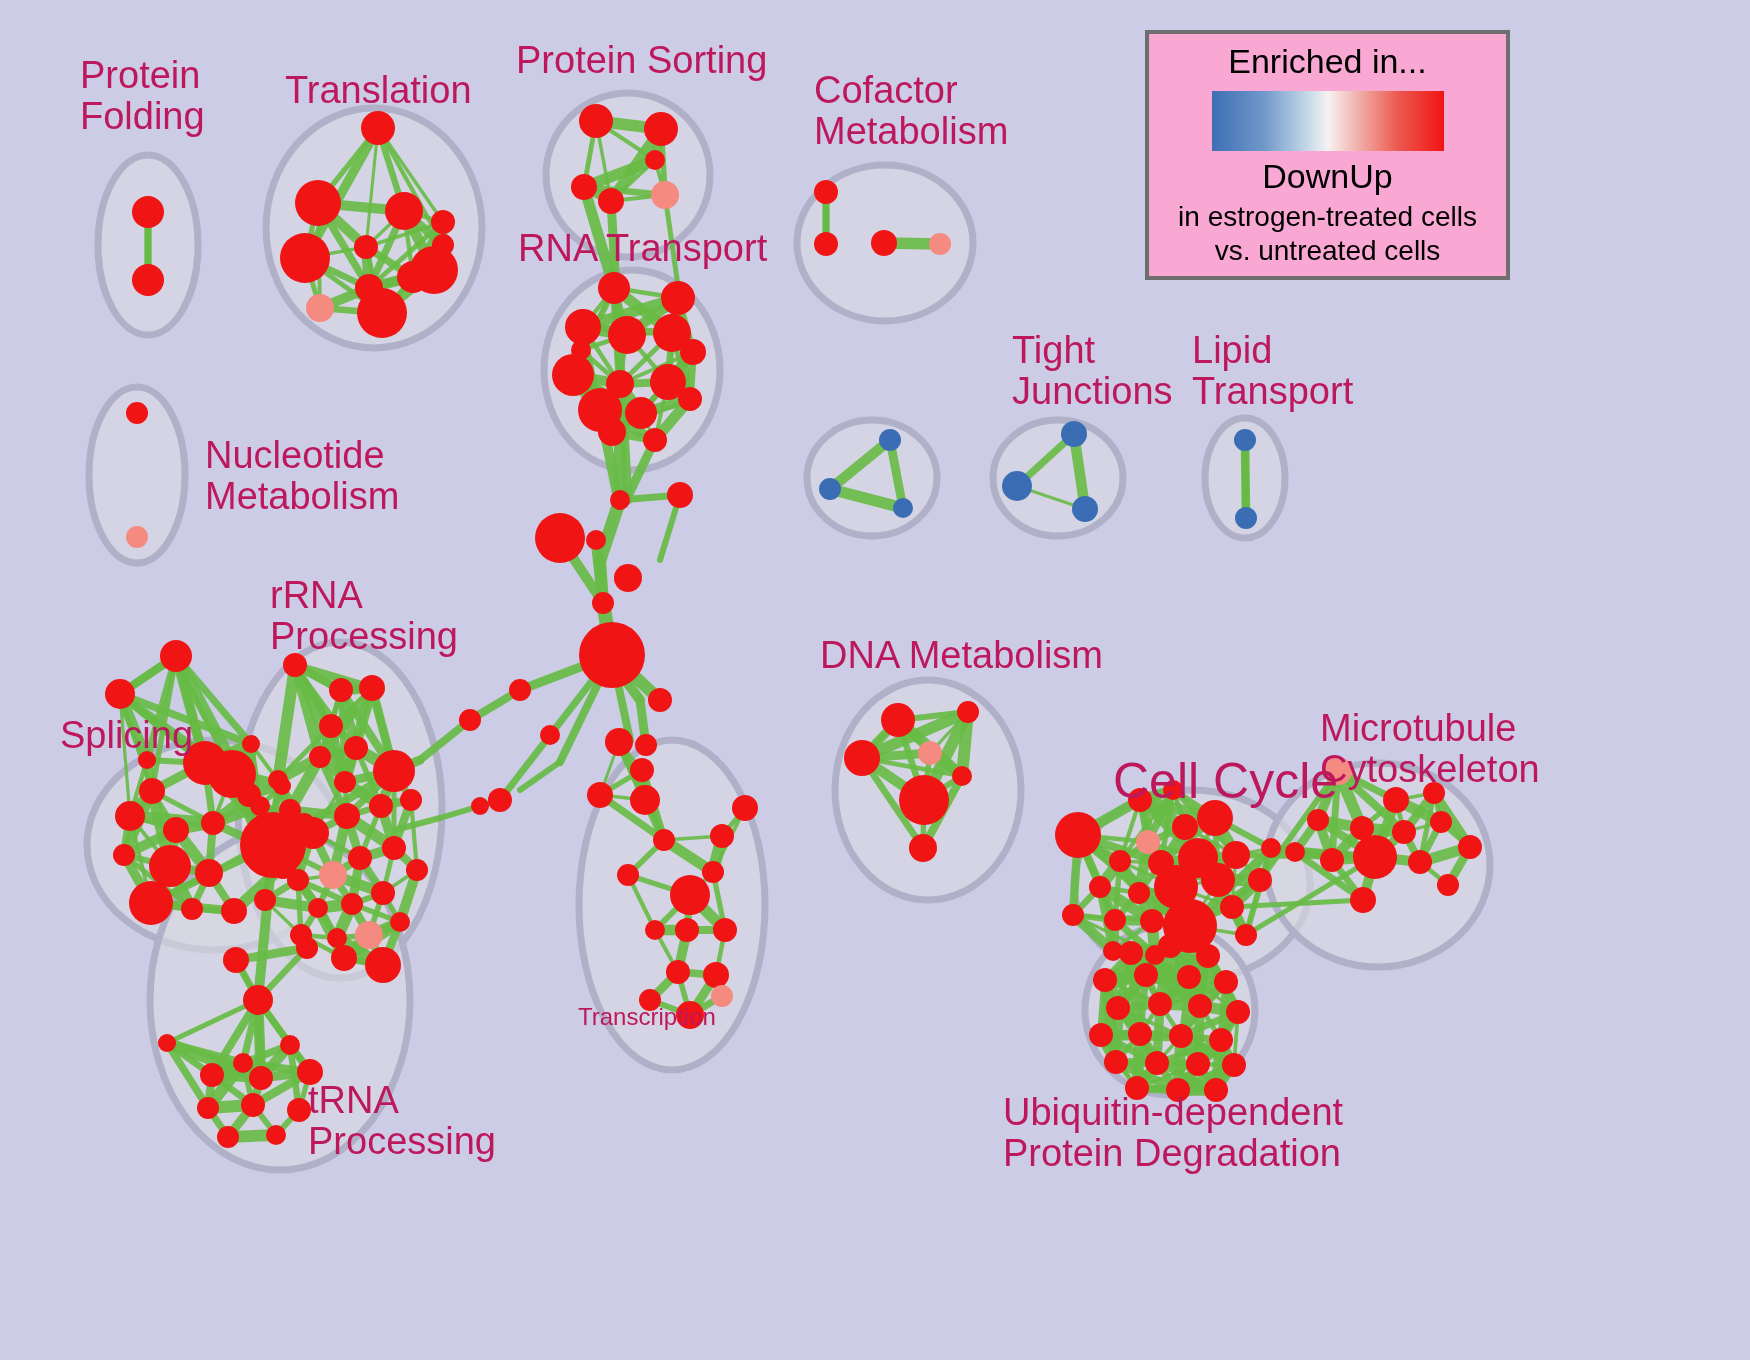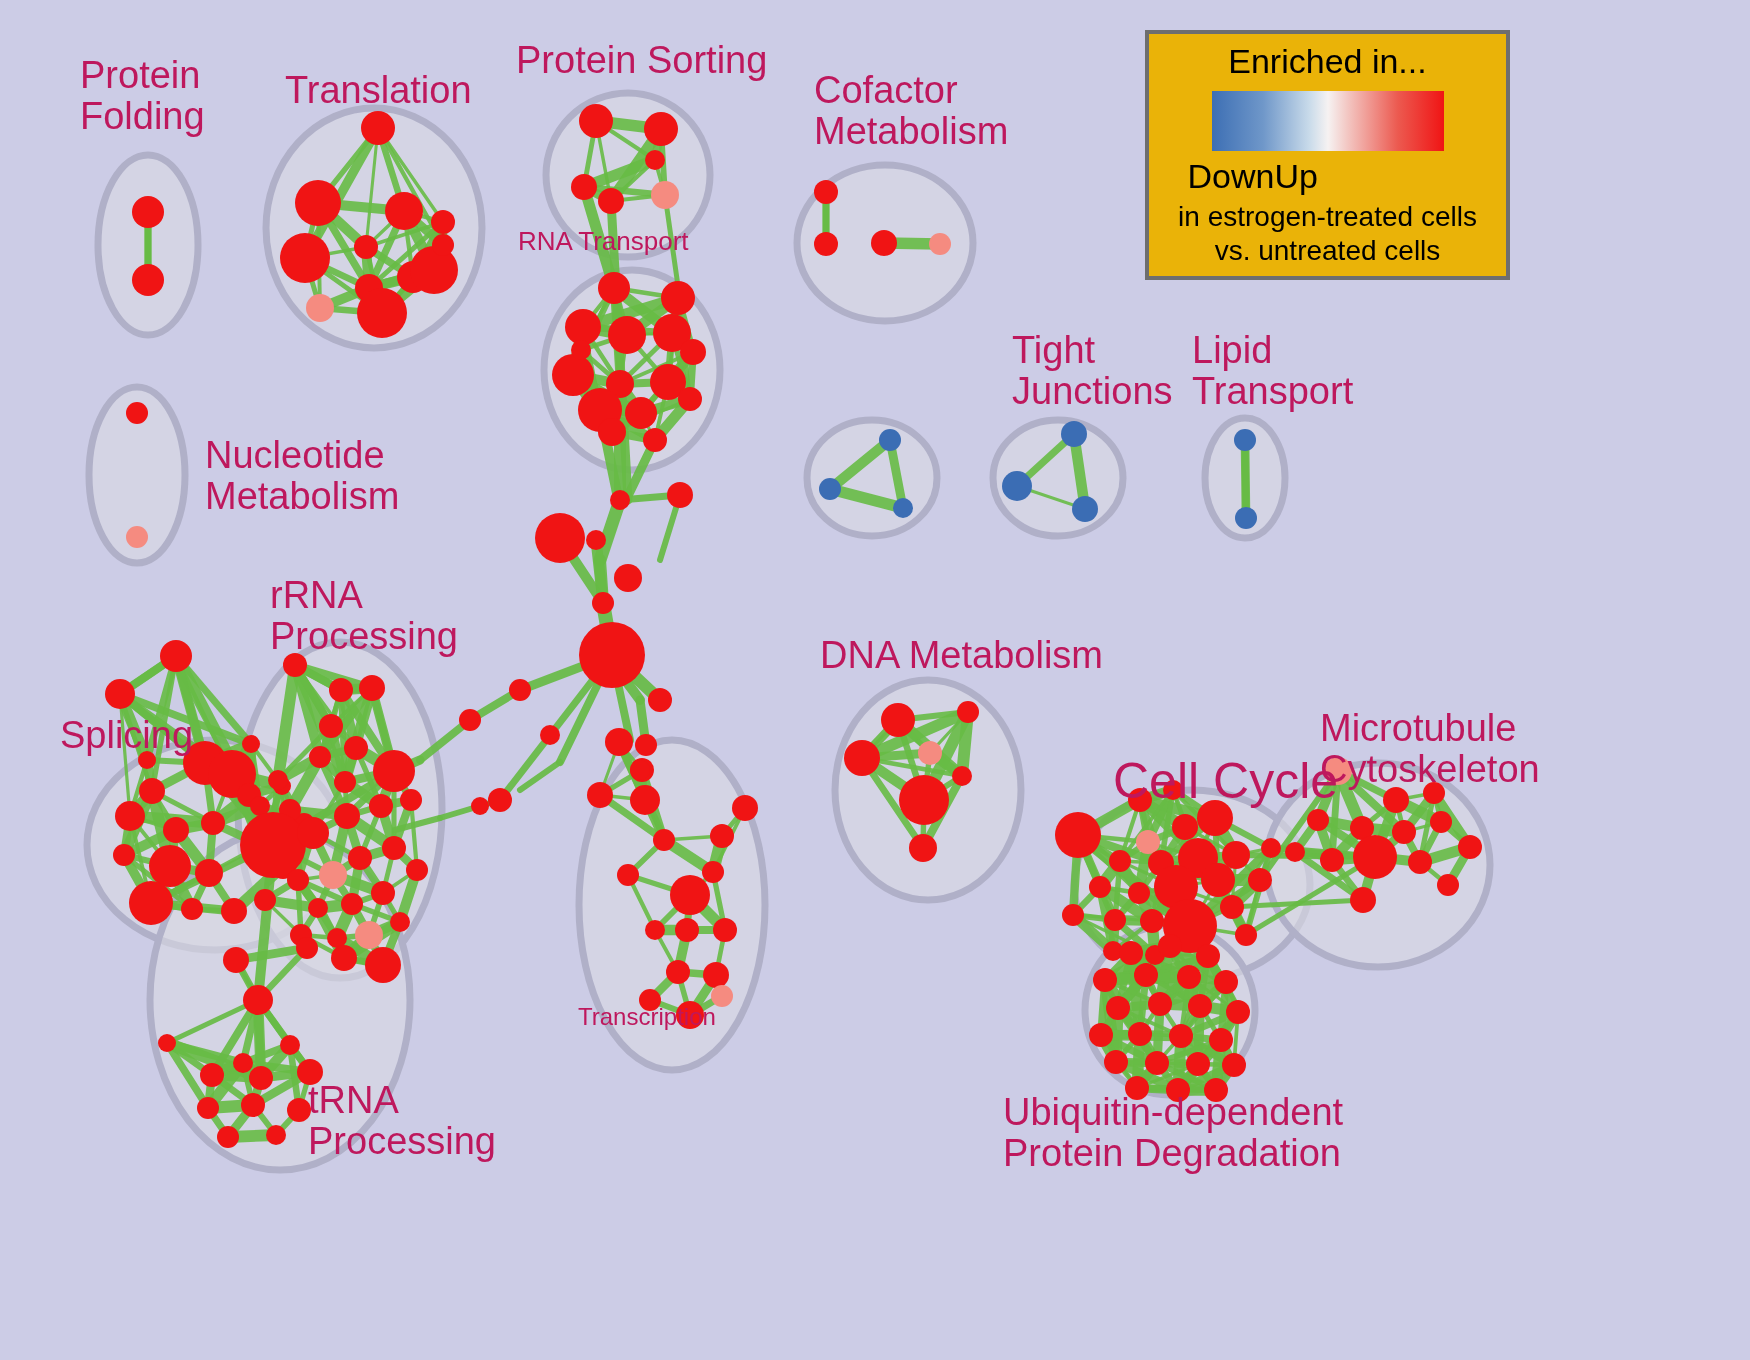--- a/index.html
+++ b/index.html
@@ -1,25 +1,25 @@
 <!DOCTYPE html>
 <html><head>
 <meta charset="utf-8">
 <style>
   html,body{margin:0;padding:0;background:#ffffff;}
   body{font-family:"Liberation Sans", sans-serif;}
   #stage{position:relative;width:1750px;height:1360px;background:#ccccE6;overflow:hidden;}
   #net{position:absolute;left:0;top:0;width:1750px;height:1360px;}
   .lbl{position:absolute;color:#be185d;font-family:"Liberation Sans",sans-serif;font-weight:400;line-height:1.07;white-space:pre;}
-  #legend{position:absolute;box-sizing:border-box;background:#eab308;border:4px solid #6e6e6e;
+  #legend{position:absolute;box-sizing:border-box;background:#f9a8d4;border:4px solid #6e6e6e;
           display:flex;flex-direction:column;align-items:center;}
   #legend .ltitle{font-size:34px;color:#000;margin-top:8px;}
   #legend .bar{width:232px;height:60px;margin-top:10px;
       background:linear-gradient(to right,#3d6fb4 0%,#6f97c9 22%,#c9dbea 42%,#f6f2f2 50%,#f3c9c5 58%,#ec5a50 80%,#f01414 100%);}
-  #legend .ends{width:280px;display:flex;justify-content:flex-start;margin-top:6px;font-size:34px;}
+  #legend .ends{width:280px;display:flex;justify-content:center;margin-top:6px;font-size:34px;}
   #legend .sub{font-size:28px;text-align:center;margin-top:4px;line-height:1.2;}
 </style>
 </head>
 <body>
 
 <div id="stage">
   <svg id="net" viewBox="0 0 1750 1360">
       <g>
         <ellipse cx="148" cy="245" rx="50" ry="90" fill="#d9d9e2" fill-opacity="0.62" stroke="#b0b0c8" stroke-width="7"></ellipse>
         <ellipse cx="374" cy="228" rx="108" ry="120" fill="#d9d9e2" fill-opacity="0.62" stroke="#b0b0c8" stroke-width="7"></ellipse>
@@ -937,21 +937,21 @@
       <div>in estrogen-treated cells</div>
       <div>vs. untreated cells</div>
     </div>
   </div>
 <div class="lbl" style="left: 80px; top: 55px; font-size: 38px;">Protein
 Folding</div>
     <div class="lbl" style="left: 285px; top: 38px; font-size: 38px; margin-top: 32px;">Translation</div>
     <div class="lbl" style="left: 205px; top: 435px; font-size: 38px;">Nucleotide
 Metabolism</div>
     <div class="lbl" style="left: 516px; top: 40px; font-size: 38px;">Protein Sorting</div>
-    <div class="lbl" style="left: 518px; top: 228px; font-size: 26px;">RNA Transport</div>
+    <div class="lbl" style="left: 518px; top: 228px; font-size: 38px;">RNA Transport</div>
     <div class="lbl" style="left: 814px; top: 70px; font-size: 38px;">Cofactor
 Metabolism</div>
     <div class="lbl" style="left: 1192px; top: 330px; font-size: 38px;">Lipid
 Transport</div>
     <div class="lbl" style="left: 1012px; top: 330px; font-size: 38px;">Tight
 Junctions</div>
     <div class="lbl" style="left: 60px; top: 715px; font-size: 38px;">Splicing</div>
     <div class="lbl" style="left: 270px; top: 575px; font-size: 38px;">rRNA
 Processing</div>
     <div class="lbl" style="left: 308px; top: 1080px; font-size: 38px;">tRNA

